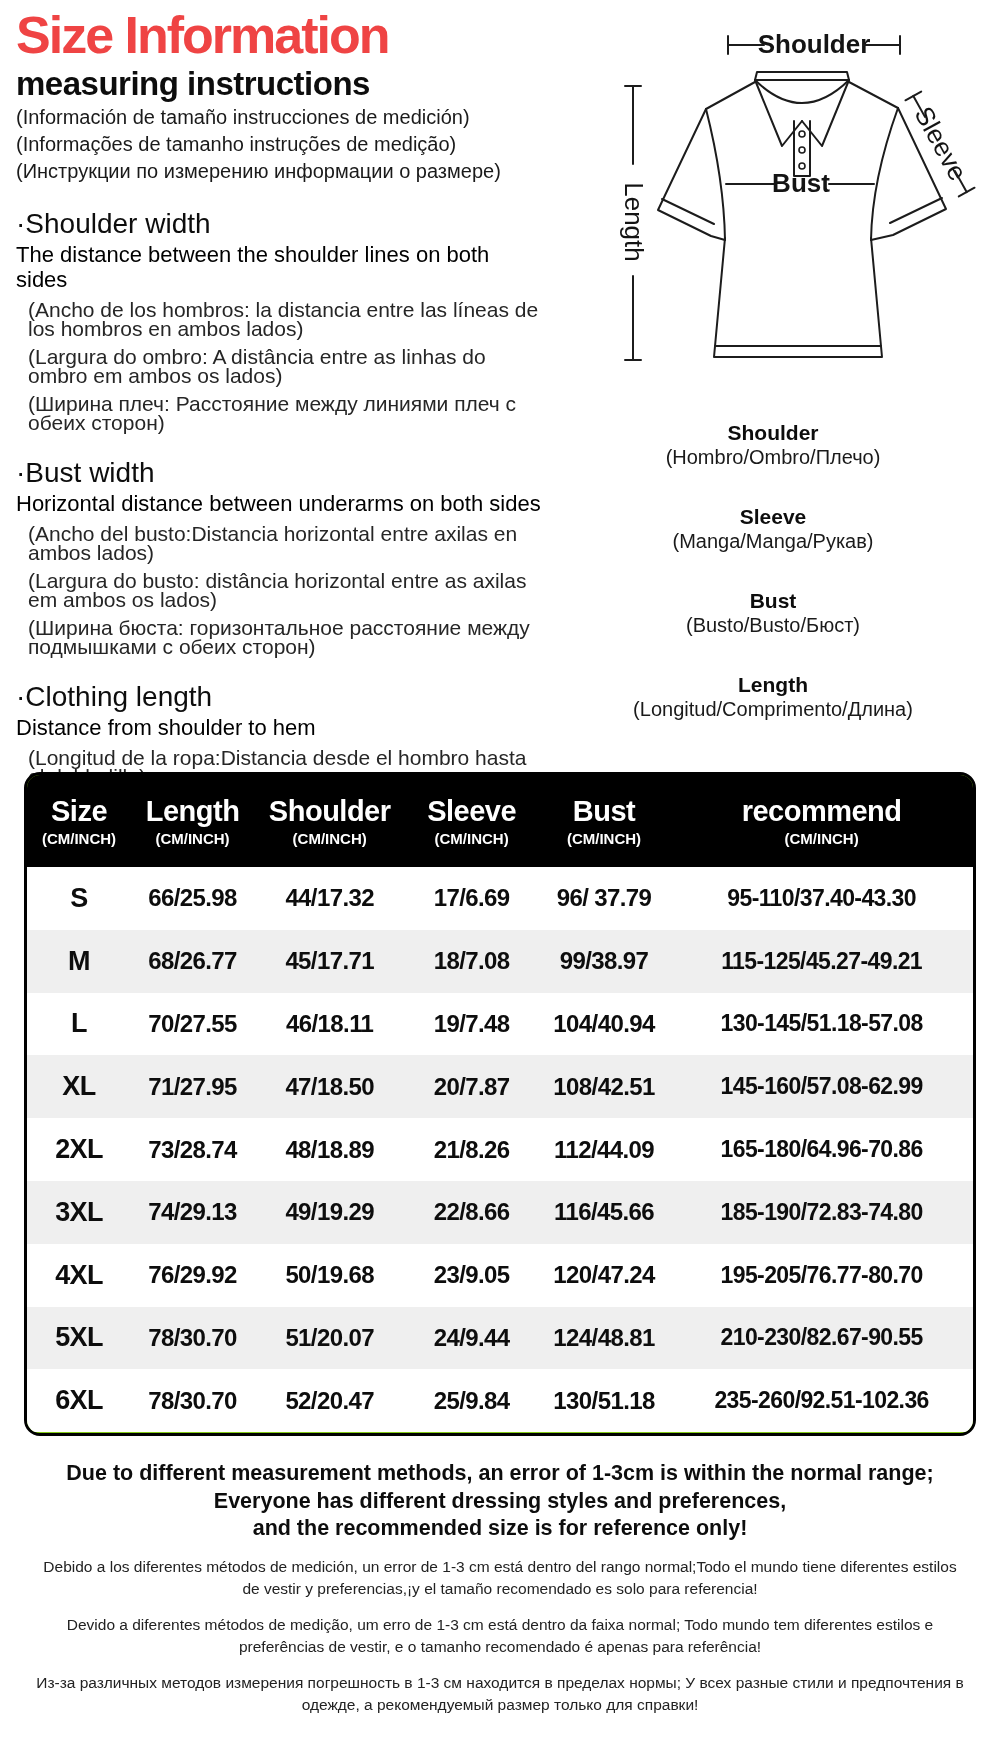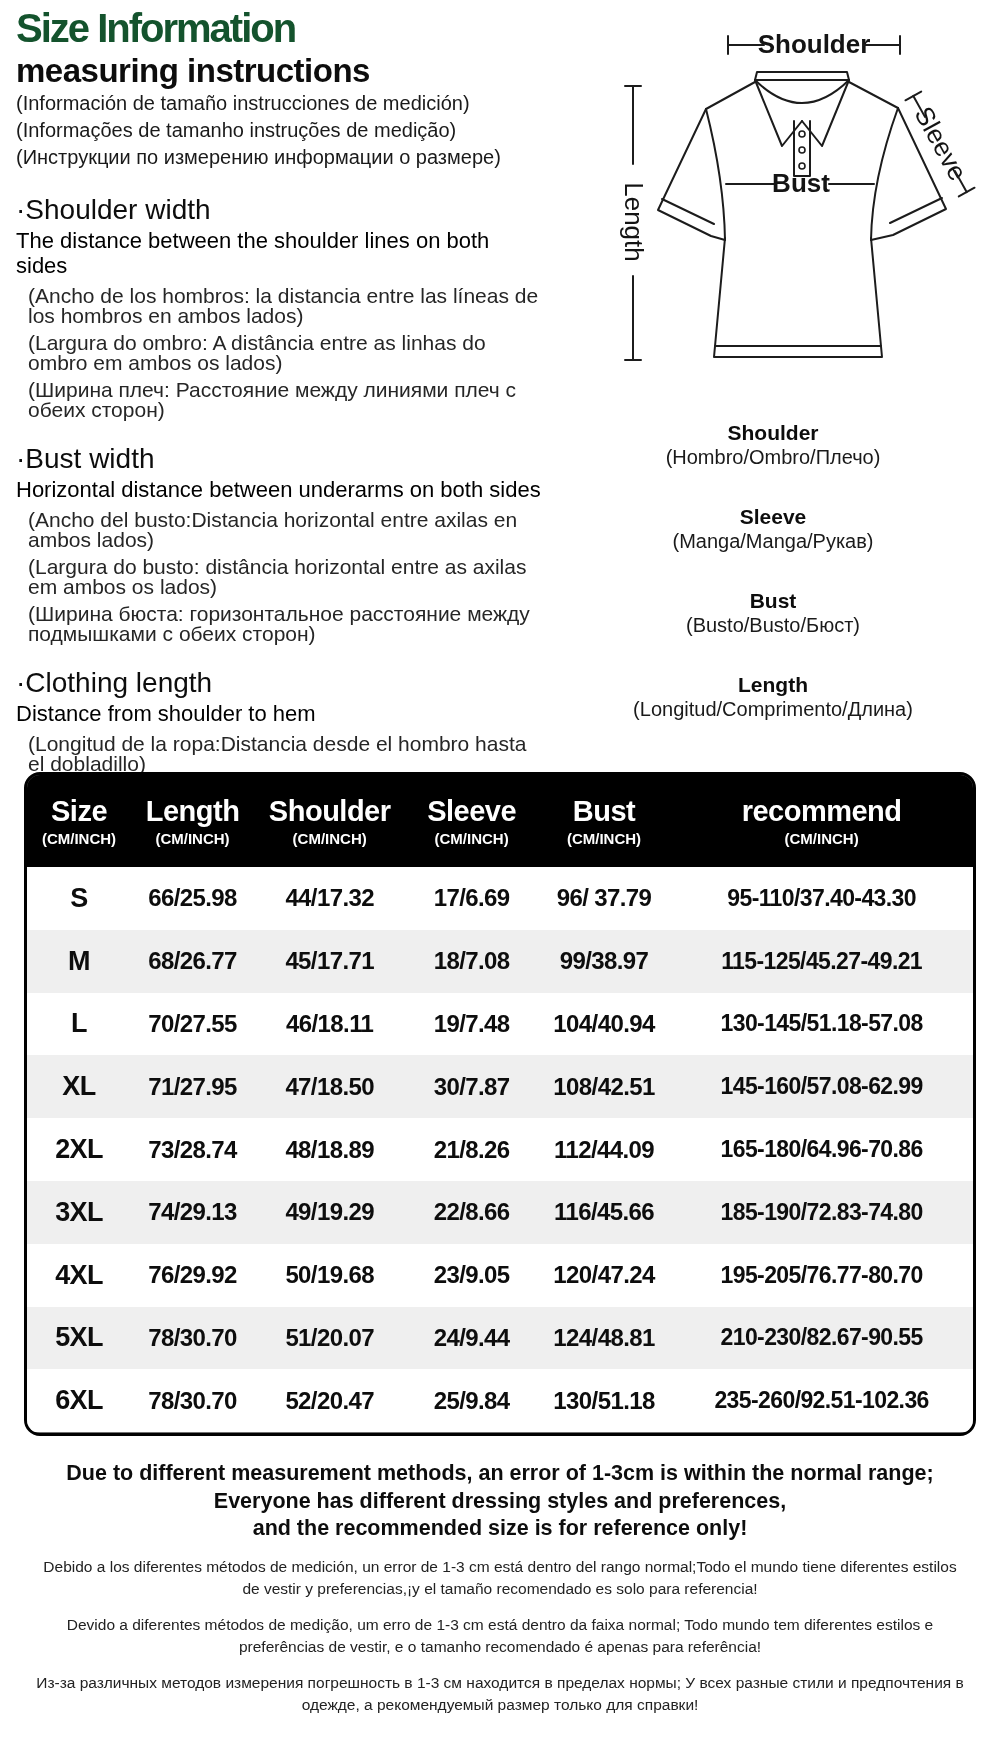--- a/index.html
+++ b/index.html
@@ -2,21 +2,21 @@
 <html><head>
 <meta charset="utf-8">
 <style>
   * { box-sizing: border-box; margin: 0; padding: 0; }
   html, body { background: #ffffff; }
   body { width: 1000px; font-family: "Liberation Sans", "DejaVu Sans", sans-serif; color: #111; }
   .page { position: relative; width: 1000px; height: 1737px; background: #fff; overflow: hidden; }
 
   
   .left-col { position: absolute; left: 16px; top: 6px; width: 527px; }
-  .title { font-size: 40px; font-weight: 800; letter-spacing: -2px; line-height: 1.12; color: #14532d; }
+  .title { font-size: 52px; font-weight: 800; letter-spacing: -2px; line-height: 1.12; color: #ef4444; }
   .subtitle { font-size: 33px; font-weight: 800; letter-spacing: -0.5px; line-height: 1.1; margin-top: 2px; color: #0d0d0d; }
   .sub-trans { font-size: 20px; line-height: 25px; margin-top: 2px; color: #1a1a1a; }
   .measure-section { margin-top: 24px; }
   .sec-heading { font-size: 28px; font-weight: 400; line-height: 31px; color: #0d0d0d; }
   .sec-desc { font-size: 22px; line-height: 25px; margin: 3px 0 0 0; color: #000000; }
   .sec-trans { font-size: 21px; line-height: 19.5px; margin: 8px 0 0 12px; color: #262626; }
 
   
   .right-col { position: absolute; left: 548px; top: 0; width: 450px; text-align: center; }
   .diagram-svg { display: block; width: 450px; height: 378px; }
@@ -24,21 +24,21 @@
   .diagram-svg circle { fill: #ffffff; stroke: #1c1c1c; stroke-width: 1.6; }
   .diagram-svg text { fill: #141414; stroke: none; font-size: 26px; font-family: "Liberation Sans", "DejaVu Sans", sans-serif; }
   .diagram-svg text.semi { font-weight: 600; }
   .legend { margin-top: 42px; }
   .legend-entry { margin-bottom: 34px; }
   .legend-name { font-size: 21px; font-weight: 700; line-height: 25px; color: #0d0d0d; }
   .legend-trans { font-size: 20px; line-height: 25px; color: #1a1a1a; }
 
   
   .size-table { position: absolute; left: 24px; top: 772px; width: 952px; height: 664px;
-                border: 3px solid #000; border-radius: 16px; overflow: hidden; background: #737373; }
+                border: 3px solid #000; border-radius: 16px; overflow: hidden; background: #84cc16; }
   .thead { display: grid; grid-template-columns: 11% 13% 16% 14% 14% 32%; background: #000; color: #fff;
            height: 92px; align-content: center; padding-top: 2px; }
   .hcell { text-align: center; }
   .hname { font-size: 29px; font-weight: 800; letter-spacing: -0.5px; line-height: 32px; }
   .hunit { font-size: 15px; font-weight: 700; line-height: 20px; margin-top: 2px; }
   .tbody { }
   .trow { display: grid; grid-template-columns: 11% 13% 16% 14% 14% 32%; height: 62.8px; align-items: center; background: #fff; }
   .trow.alt { background: #efefef; }
   .tcell { text-align: center; font-size: 24px; font-weight: 700; letter-spacing: -0.6px; color: #0d0d0d; white-space: nowrap; }
   .tcell.size-cell { font-size: 27px; font-weight: 800; }
@@ -212,21 +212,21 @@
           <div class="tcell">70/27.55</div>
           <div class="tcell">46/18.11</div>
           <div class="tcell">19/7.48</div>
           <div class="tcell">104/40.94</div>
           <div class="tcell">130-145/51.18-57.08</div>
         </div>
         <div class="trow alt">
           <div class="tcell size-cell">XL</div>
           <div class="tcell">71/27.95</div>
           <div class="tcell">47/18.50</div>
-          <div class="tcell">30/7.87</div>
+          <div class="tcell">20/7.87</div>
           <div class="tcell">108/42.51</div>
           <div class="tcell">145-160/57.08-62.99</div>
         </div>
         <div class="trow">
           <div class="tcell size-cell">2XL</div>
           <div class="tcell">73/28.74</div>
           <div class="tcell">48/18.89</div>
           <div class="tcell">21/8.26</div>
           <div class="tcell">112/44.09</div>
           <div class="tcell">165-180/64.96-70.86</div>

